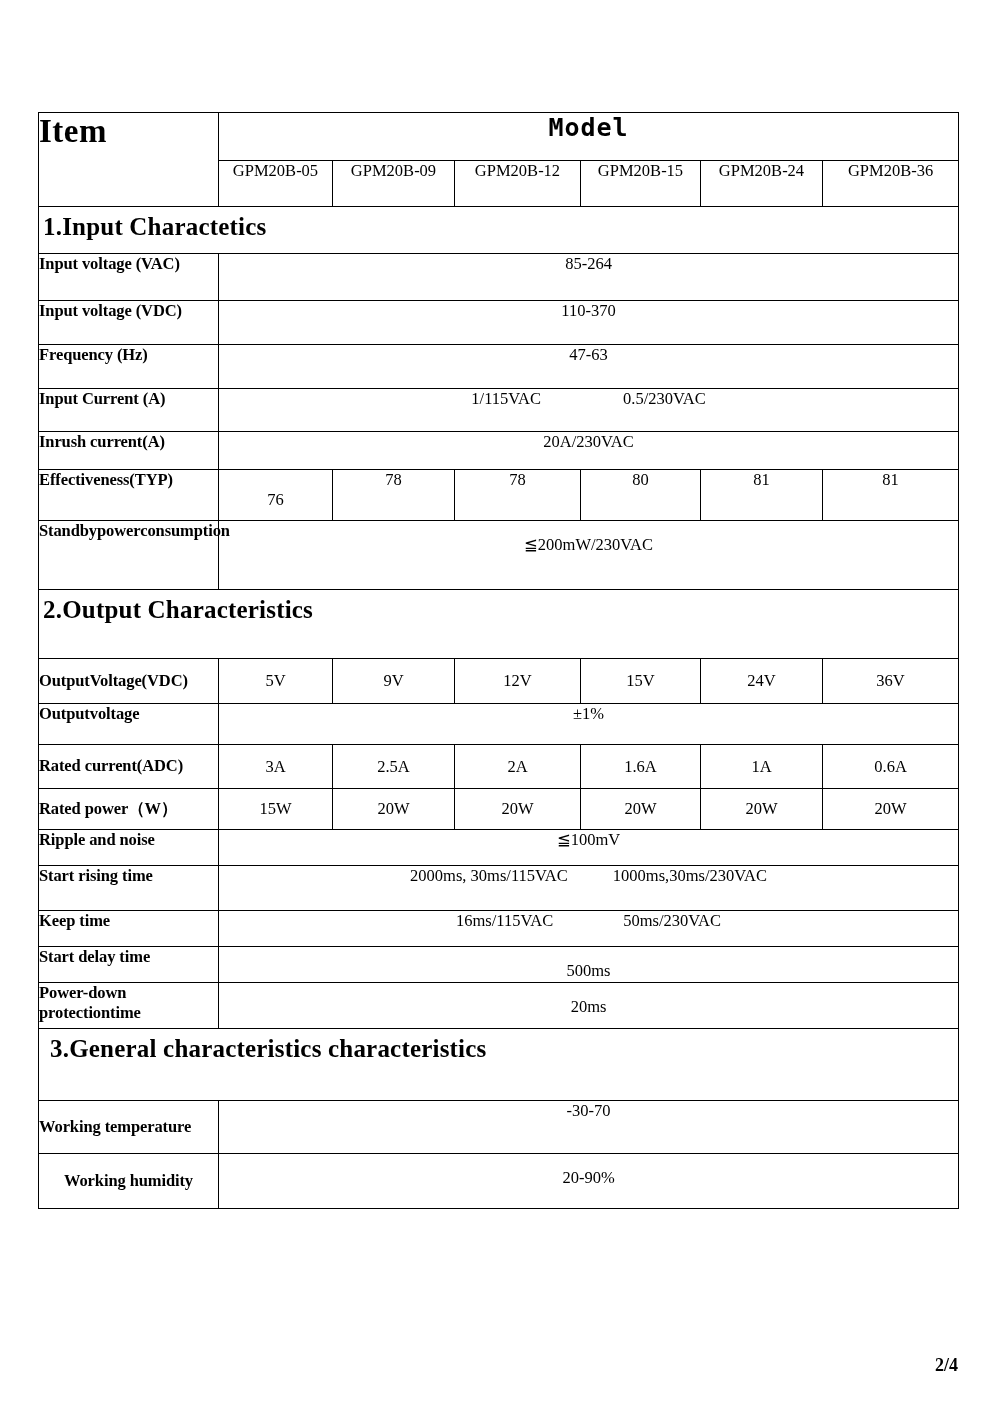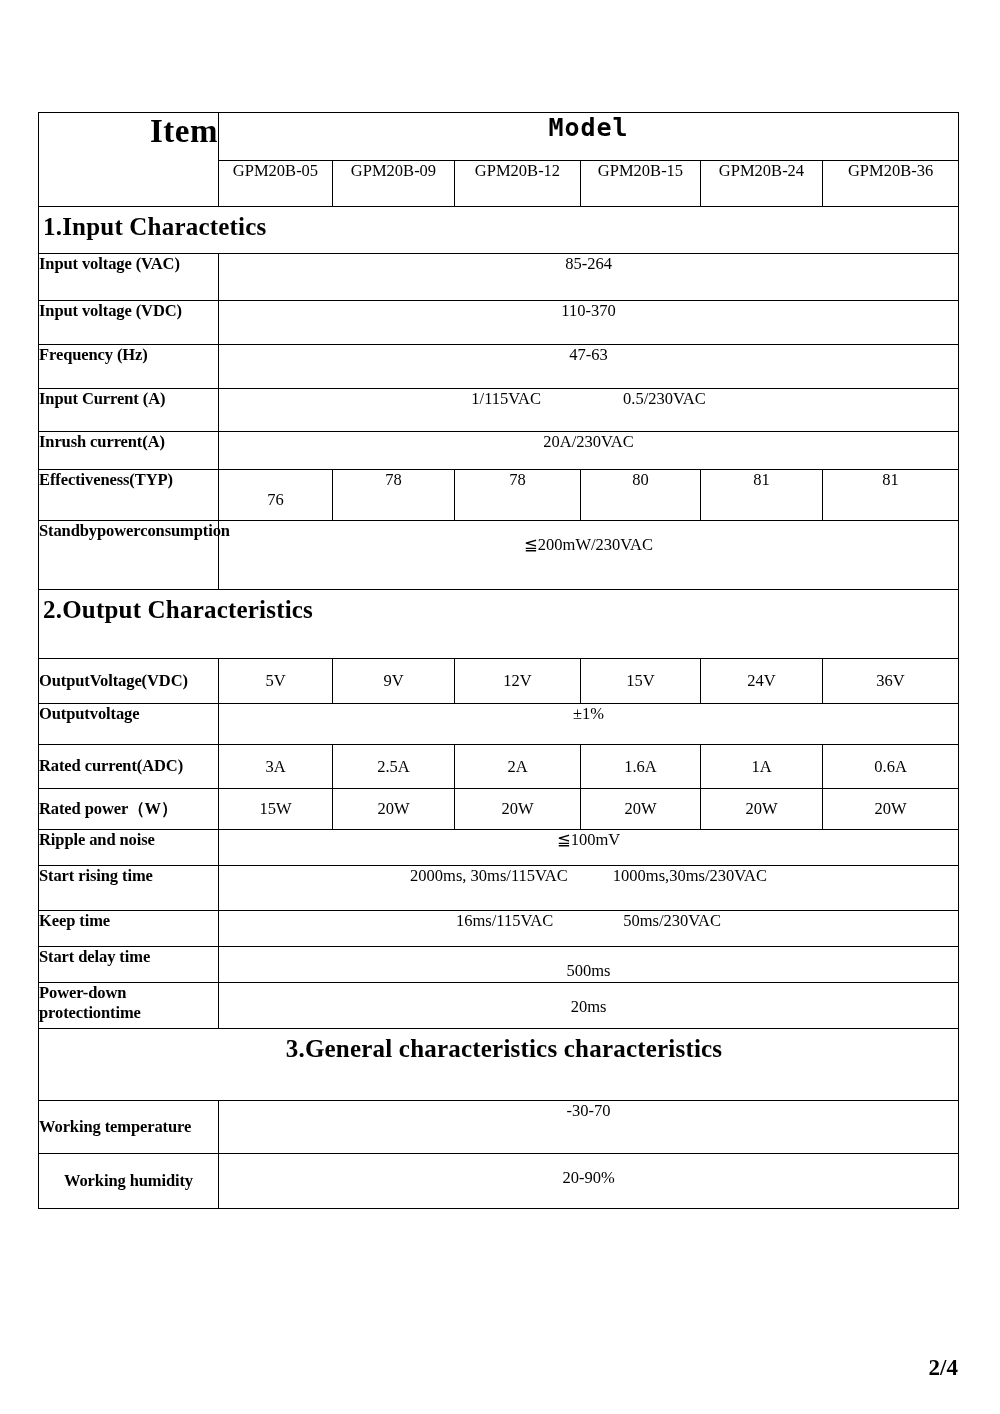--- a/index.html
+++ b/index.html
@@ -32,21 +32,21 @@
     table-layout: fixed;
   }
   .spec-table td {
     border: 1px solid #000000;
     padding: 0;
     vertical-align: top;
   }
 
   
   .item-cell {
-    text-align: right;
+    text-align: left;
     vertical-align: middle;
     font-weight: bold;
     font-size: 33px;
     font-family: "Liberation Serif", "DejaVu Serif", serif;
     letter-spacing: 0.5px;
     padding-bottom: 4px;
   }
   .model-cell {
     text-align: center;
     vertical-align: middle;
@@ -114,21 +114,21 @@
   .dual {
     display: inline-block;
     text-align: right;
     white-space: pre;
   }
 
   .pgnum {
     position: absolute;
     right: 42px;
     top: 1355px;
-    font-size: 23px;
+    font-size: 18px;
     font-weight: bold;
     font-family: "Liberation Serif", "DejaVu Serif", serif;
   }
 </style>
 </head>
 <body>
 
 <div class="page">
 
   <table class="spec-table">
@@ -268,21 +268,21 @@
         <td class="label" style="height:35px;">Start delay time</td>
         <td class="val nudge" colspan="6">500ms</td>
       </tr>
 
       <tr>
         <td class="label wrap" style="height:45px;">Power-down protectiontime</td>
         <td class="val nudge" colspan="6">20ms</td>
       </tr>
 
       <tr class="section-row">
-        <td colspan="7" style="height:65px;text-align:center;">
+        <td colspan="7" style="height:65px;">
           <div class="section-title indented">3.General characteristics characteristics</div>
         </td>
       </tr>
 
       <tr>
         <td class="label mid" style="height:52px;">Working temperature</td>
         <td class="val" colspan="6">-30-70</td>
       </tr>
 
       <tr>

